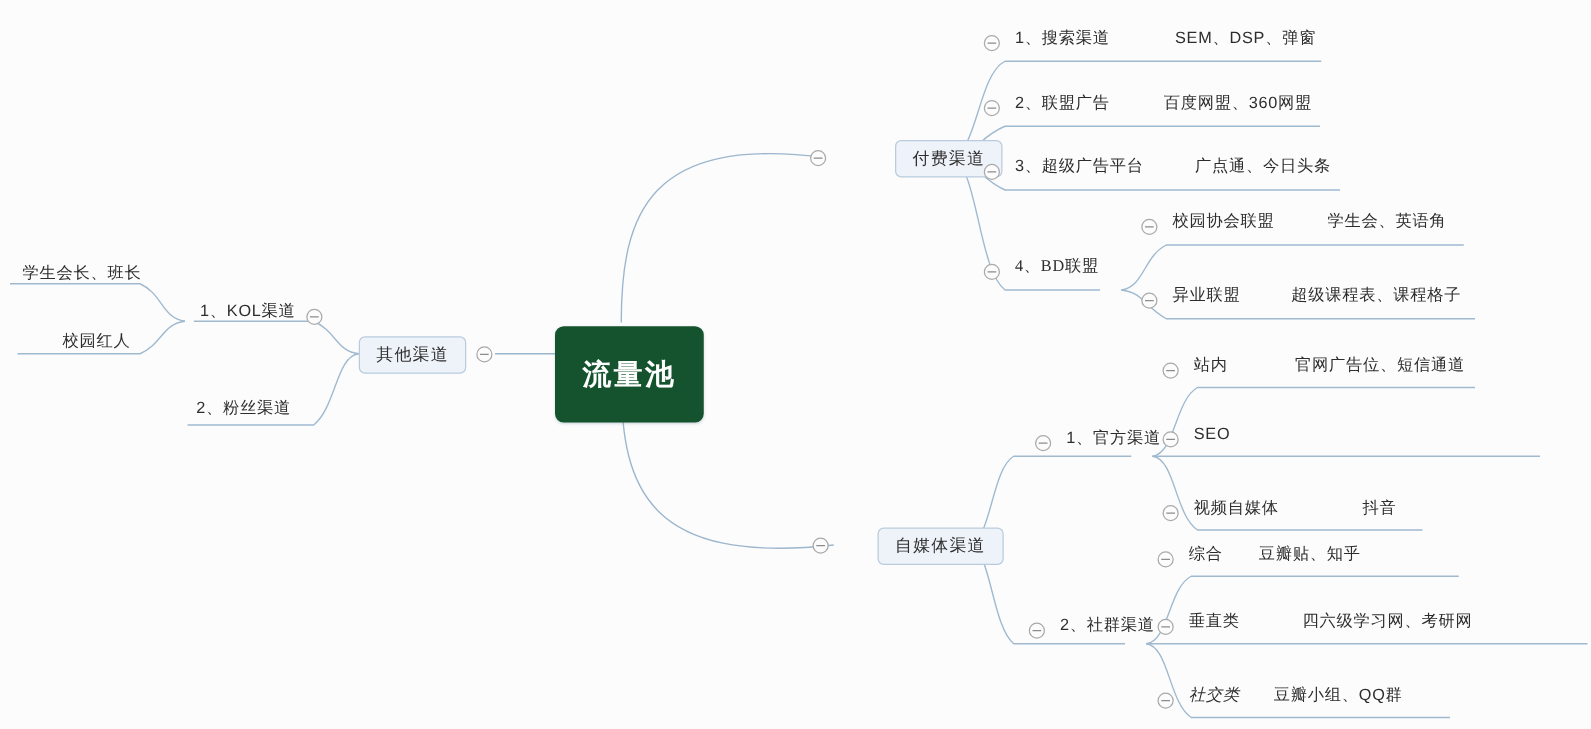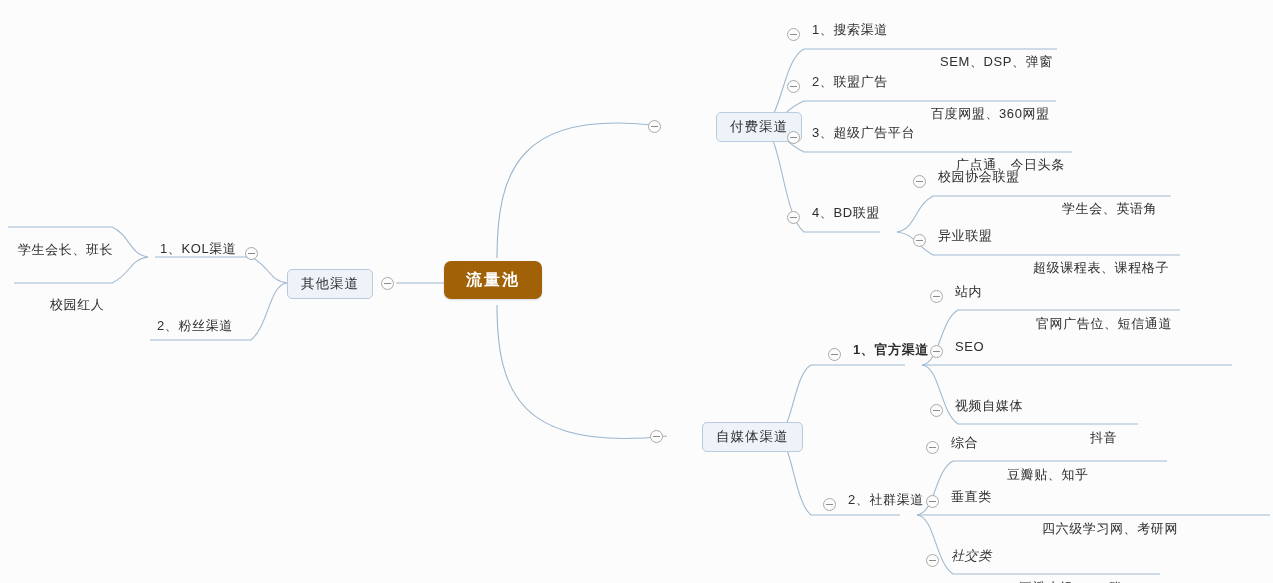--- a/index.html
+++ b/index.html
@@ -31,26 +31,26 @@
   .node {
     position: absolute;
     white-space: nowrap;
     color: #2b2b2b;
     font-size: 13.5px;
     line-height: 1;
     letter-spacing: 0.2px;
   }
   
   .root-node {
-    background: #a16207;
+    background: #14532d;
     color: #ffffff;
-    font-size: 16px;
+    font-size: 23px;
     font-weight: bold;
     border-radius: 7px;
-    padding: 11px 22px;
+    padding: 27px 22px;
     letter-spacing: 2px;
     text-align: center;
     box-shadow: 0 1px 2px rgba(80,110,140,0.25);
   }
   
   .branch-node {
     background: #eef3fa;
     border: 1px solid #b9cbdd;
     border-radius: 5px;
     padding: 7px 13px;
@@ -63,21 +63,20 @@
     padding: 0 2px 4px 2px;
     font-size: 13px;
     color: #2d2d2d;
     letter-spacing: 0.6px;
   }
   .leaf-node {
     padding: 0 2px 4px 2px;
     font-size: 13px;
     color: #2d2d2d;
     letter-spacing: 0.6px;
-    margin-top: 32px;
   }
   
   .toggle {
     position: absolute;
     width: 13px;
     height: 13px;
     border: 1px solid #a9a9a9;
     border-radius: 50%;
     background: #fcfcfd;
     box-sizing: border-box;
@@ -145,35 +144,35 @@
 
   <div class="toggle" style="left:787px; top:80px;"></div>
   <div class="node text-node" style="left:810px; top:75px;">2、联盟广告</div>
   <div class="node leaf-node" style="left:929px; top:75px;">百度网盟、360网盟</div>
 
   <div class="toggle" style="left:787px; top:131px;"></div>
   <div class="node text-node" style="left:810px; top:126px;">3、超级广告平台</div>
   <div class="node leaf-node" style="left:954px; top:126px;">广点通、今日头条</div>
 
   <div class="toggle" style="left:787px; top:211px;"></div>
-  <div class="node text-node" style="left:810px; top:206px;">4、BD联盟</div>
+  <div class="node text-node" style="left:810px; top:206px;font-family:Liberation Serif, serif;">4、BD联盟</div>
 
   <div class="toggle" style="left:913px; top:175px;"></div>
   <div class="node text-node" style="left:936px; top:170px;">校园协会联盟</div>
   <div class="node leaf-node" style="left:1060px; top:170px;text-align:center;">学生会、英语角</div>
 
   <div class="toggle" style="left:913px; top:234px;"></div>
   <div class="node text-node" style="left:936px; top:229px;">异业联盟</div>
   <div class="node leaf-node" style="left:1031px; top:229px;">超级课程表、课程格子</div>
 
   <div class="node branch-node" style="left:702px; top:422px;">自媒体渠道</div>
   <div class="toggle" style="left:650px; top:430px;"></div>
 
   <div class="toggle" style="left:828px; top:348px;"></div>
-  <div class="node text-node" style="left:851px; top:343px;font-weight:bold;">1、官方渠道</div>
+  <div class="node text-node" style="left:851px; top:343px;">1、官方渠道</div>
 
   <div class="toggle" style="left:930px; top:290px;"></div>
   <div class="node text-node" style="left:953px; top:285px;">站内</div>
   <div class="node leaf-node" style="left:1034px; top:285px;">官网广告位、短信通道</div>
 
   <div class="toggle" style="left:930px; top:345px;"></div>
   <div class="node text-node" style="left:953px; top:340px;">SEO</div>
 
   <div class="toggle" style="left:930px; top:404px;"></div>
   <div class="node text-node" style="left:953px; top:399px;text-align:center;">视频自媒体</div>

